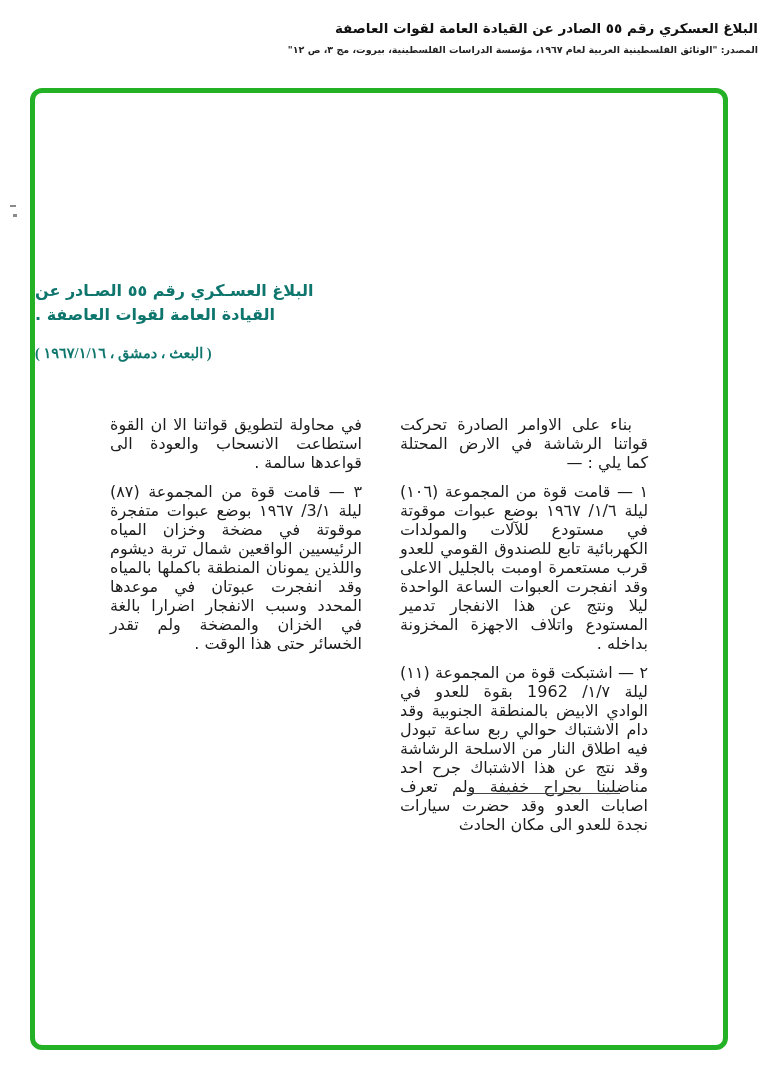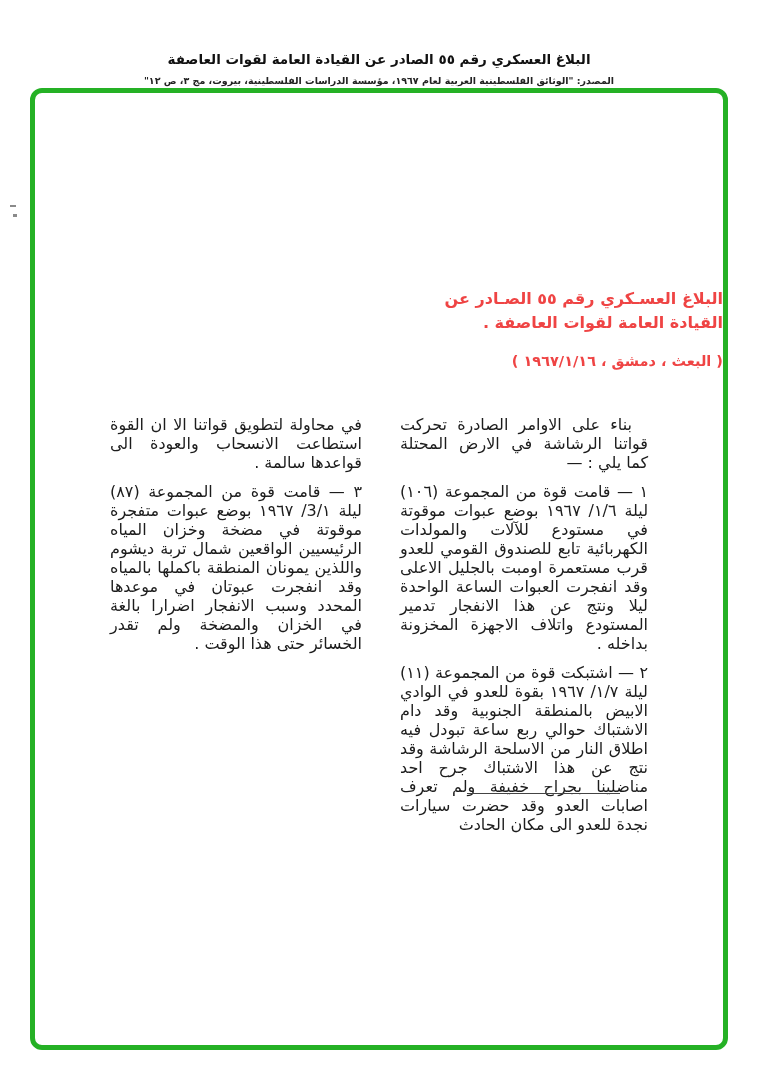--- a/index.html
+++ b/index.html
@@ -12,23 +12,21 @@
     background: #ffffff;
     overflow: hidden;
   }
 
   
   .top-header {
     position: absolute;
     top: 20px;
     left: 0;
     width: 100%;
-    text-align: center;
     direction: rtl;
-    margin-top: 31px;
   }
   .header-title {
     font-size: 13.5px;
     font-weight: bold;
     color: #111111;
   }
   .header-source {
     font-size: 9.5px;
     font-weight: bold;
     margin-top: 8px;
@@ -43,37 +41,38 @@
     width: 688px;
     height: 952px;
     border: 5px solid #25b125;
     border-radius: 12px;
     background: #ffffff;
   }
 
   
   .doc-title {
     position: absolute;
-    top: 194px;
+    top: 186px;
     left: 0;
     width: 100%;
-    text-align: right;
+    text-align: left;
     direction: rtl;
     font-weight: bold;
-    color: #ef4444;
+    color: #0f766e;
   }
   .doc-title-line {
     font-size: 16px;
     line-height: 24px;
     letter-spacing: 0.3px;
   }
   .doc-date {
     font-size: 14.5px;
     margin-top: 18px;
     letter-spacing: 0.5px;
+    font-family: Liberation Serif, serif;
   }
 
   
   .col {
     position: absolute;
     direction: rtl;
     text-align: justify;
     font-size: 16px;
     line-height: 19px;
     color: #1c1c1c;
@@ -114,21 +113,21 @@
 
     <div class="doc-title">
       <div class="doc-title-line">البلاغ العسـكري رقم ٥٥ الصـادر عن</div>
       <div class="doc-title-line">القيادة العامة لقوات العاصفة .</div>
       <div class="doc-date">( البعث ، دمشق ، ١٩٦٧/١/١٦ )</div>
     </div>
 
     <div class="col right-col">
       <p class="indent-first">بناء على الاوامر الصادرة تحركت قواتنا الرشاشة في الارض المحتلة كما يلي : —</p>
       <p>١ — قامت قوة من المجموعة (١٠٦) ليلة ١/٦/ ١٩٦٧ بوضع عبوات موقوتة في مستودع للآلات والمولدات الكهربائية تابع للصندوق القومي للعدو قرب مستعمرة اومبت بالجليل الاعلى وقد انفجرت العبوات الساعة الواحدة ليلا ونتج عن هذا الانفجار تدمير المستودع واتلاف الاجهزة المخزونة بداخله .</p>
-      <p>٢ — اشتبكت قوة من المجموعة (١١) ليلة ١/٧/ ١٩٦٧ بقوة للعدو في الوادي الابيض بالمنطقة الجنوبية وقد دام الاشتباك حوالي ربع ساعة تبودل فيه اطلاق النار من الاسلحة الرشاشة وقد نتج عن هذا الاشتباك جرح احد مناضلينا بجراح خفيفة ولم تعرف اصابات العدو وقد حضرت سيارات نجدة للعدو الى مكان الحادث</p>
+      <p>٢ — اشتبكت قوة من المجموعة (١١) ليلة ١/٧/ 1962 بقوة للعدو في الوادي الابيض بالمنطقة الجنوبية وقد دام الاشتباك حوالي ربع ساعة تبودل فيه اطلاق النار من الاسلحة الرشاشة وقد نتج عن هذا الاشتباك جرح احد مناضلينا بجراح خفيفة ولم تعرف اصابات العدو وقد حضرت سيارات نجدة للعدو الى مكان الحادث</p>
     </div>
 
     <div class="col left-col">
       <p>في محاولة لتطويق قواتنا الا ان القوة استطاعت الانسحاب والعودة الى قواعدها سالمة .</p>
       <p>٣ — قامت قوة من المجموعة (٨٧) ليلة 3/١/ ١٩٦٧ بوضع عبوات متفجرة موقوتة في مضخة وخزان المياه الرئيسيين الواقعين شمال تربة ديشوم واللذين يمونان المنطقة باكملها بالمياه وقد انفجرت عبوتان في موعدها المحدد وسبب الانفجار اضرارا بالغة في الخزان والمضخة ولم تقدر الخسائر حتى هذا الوقت .</p>
     </div>
 
     <div class="signature-line"></div>
 
   </div>

